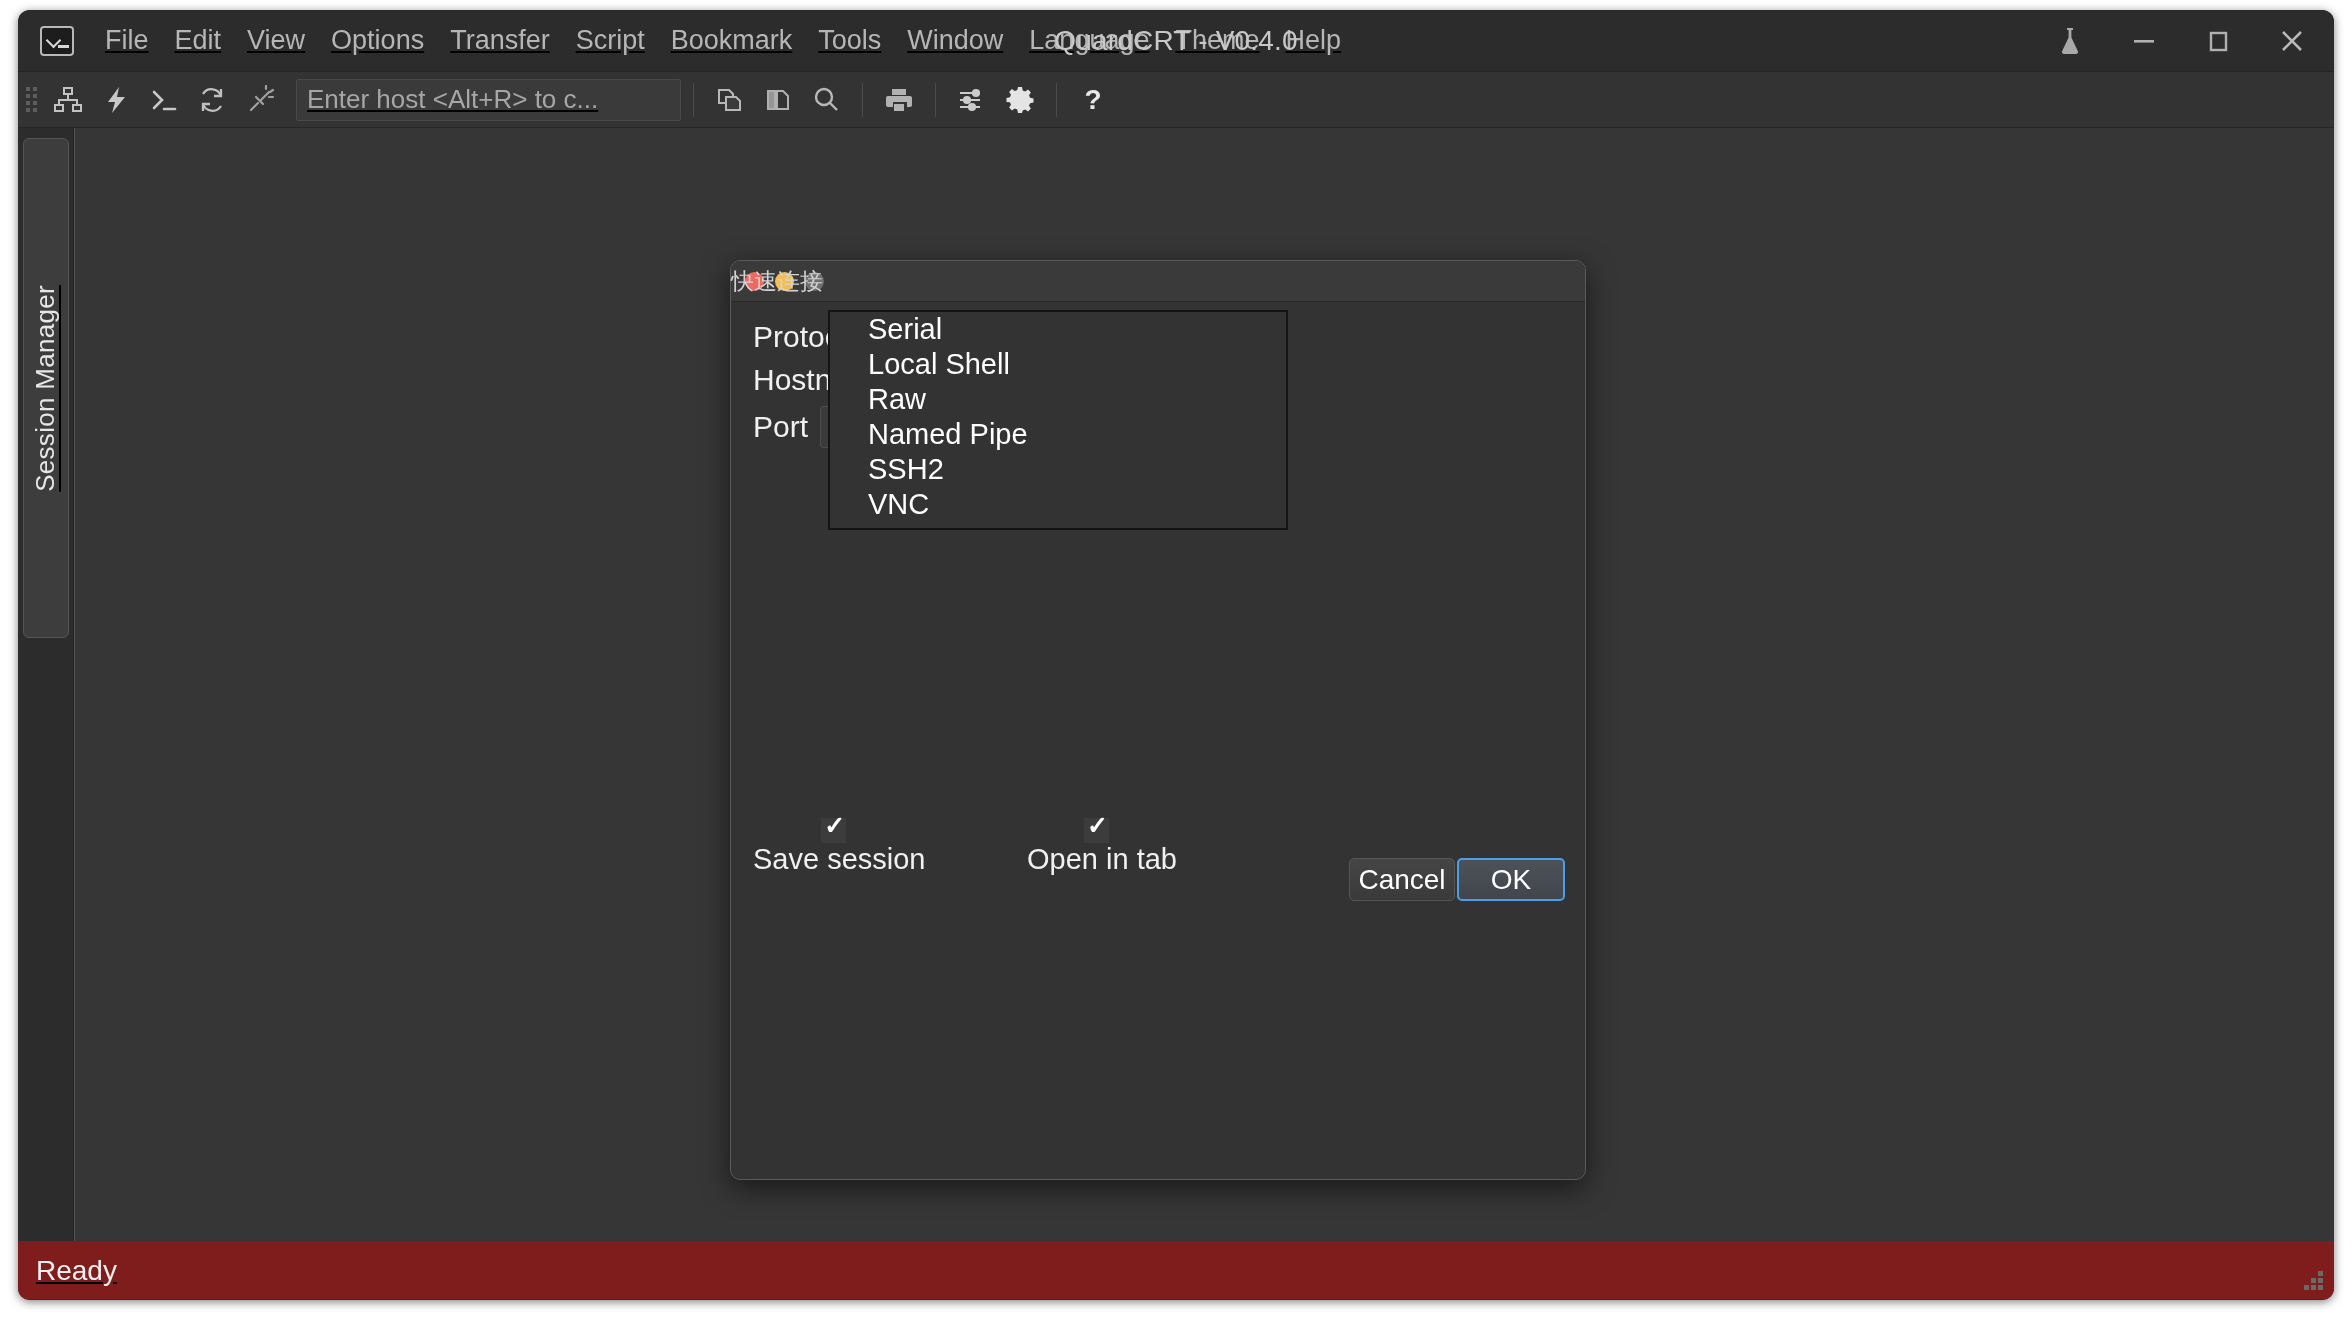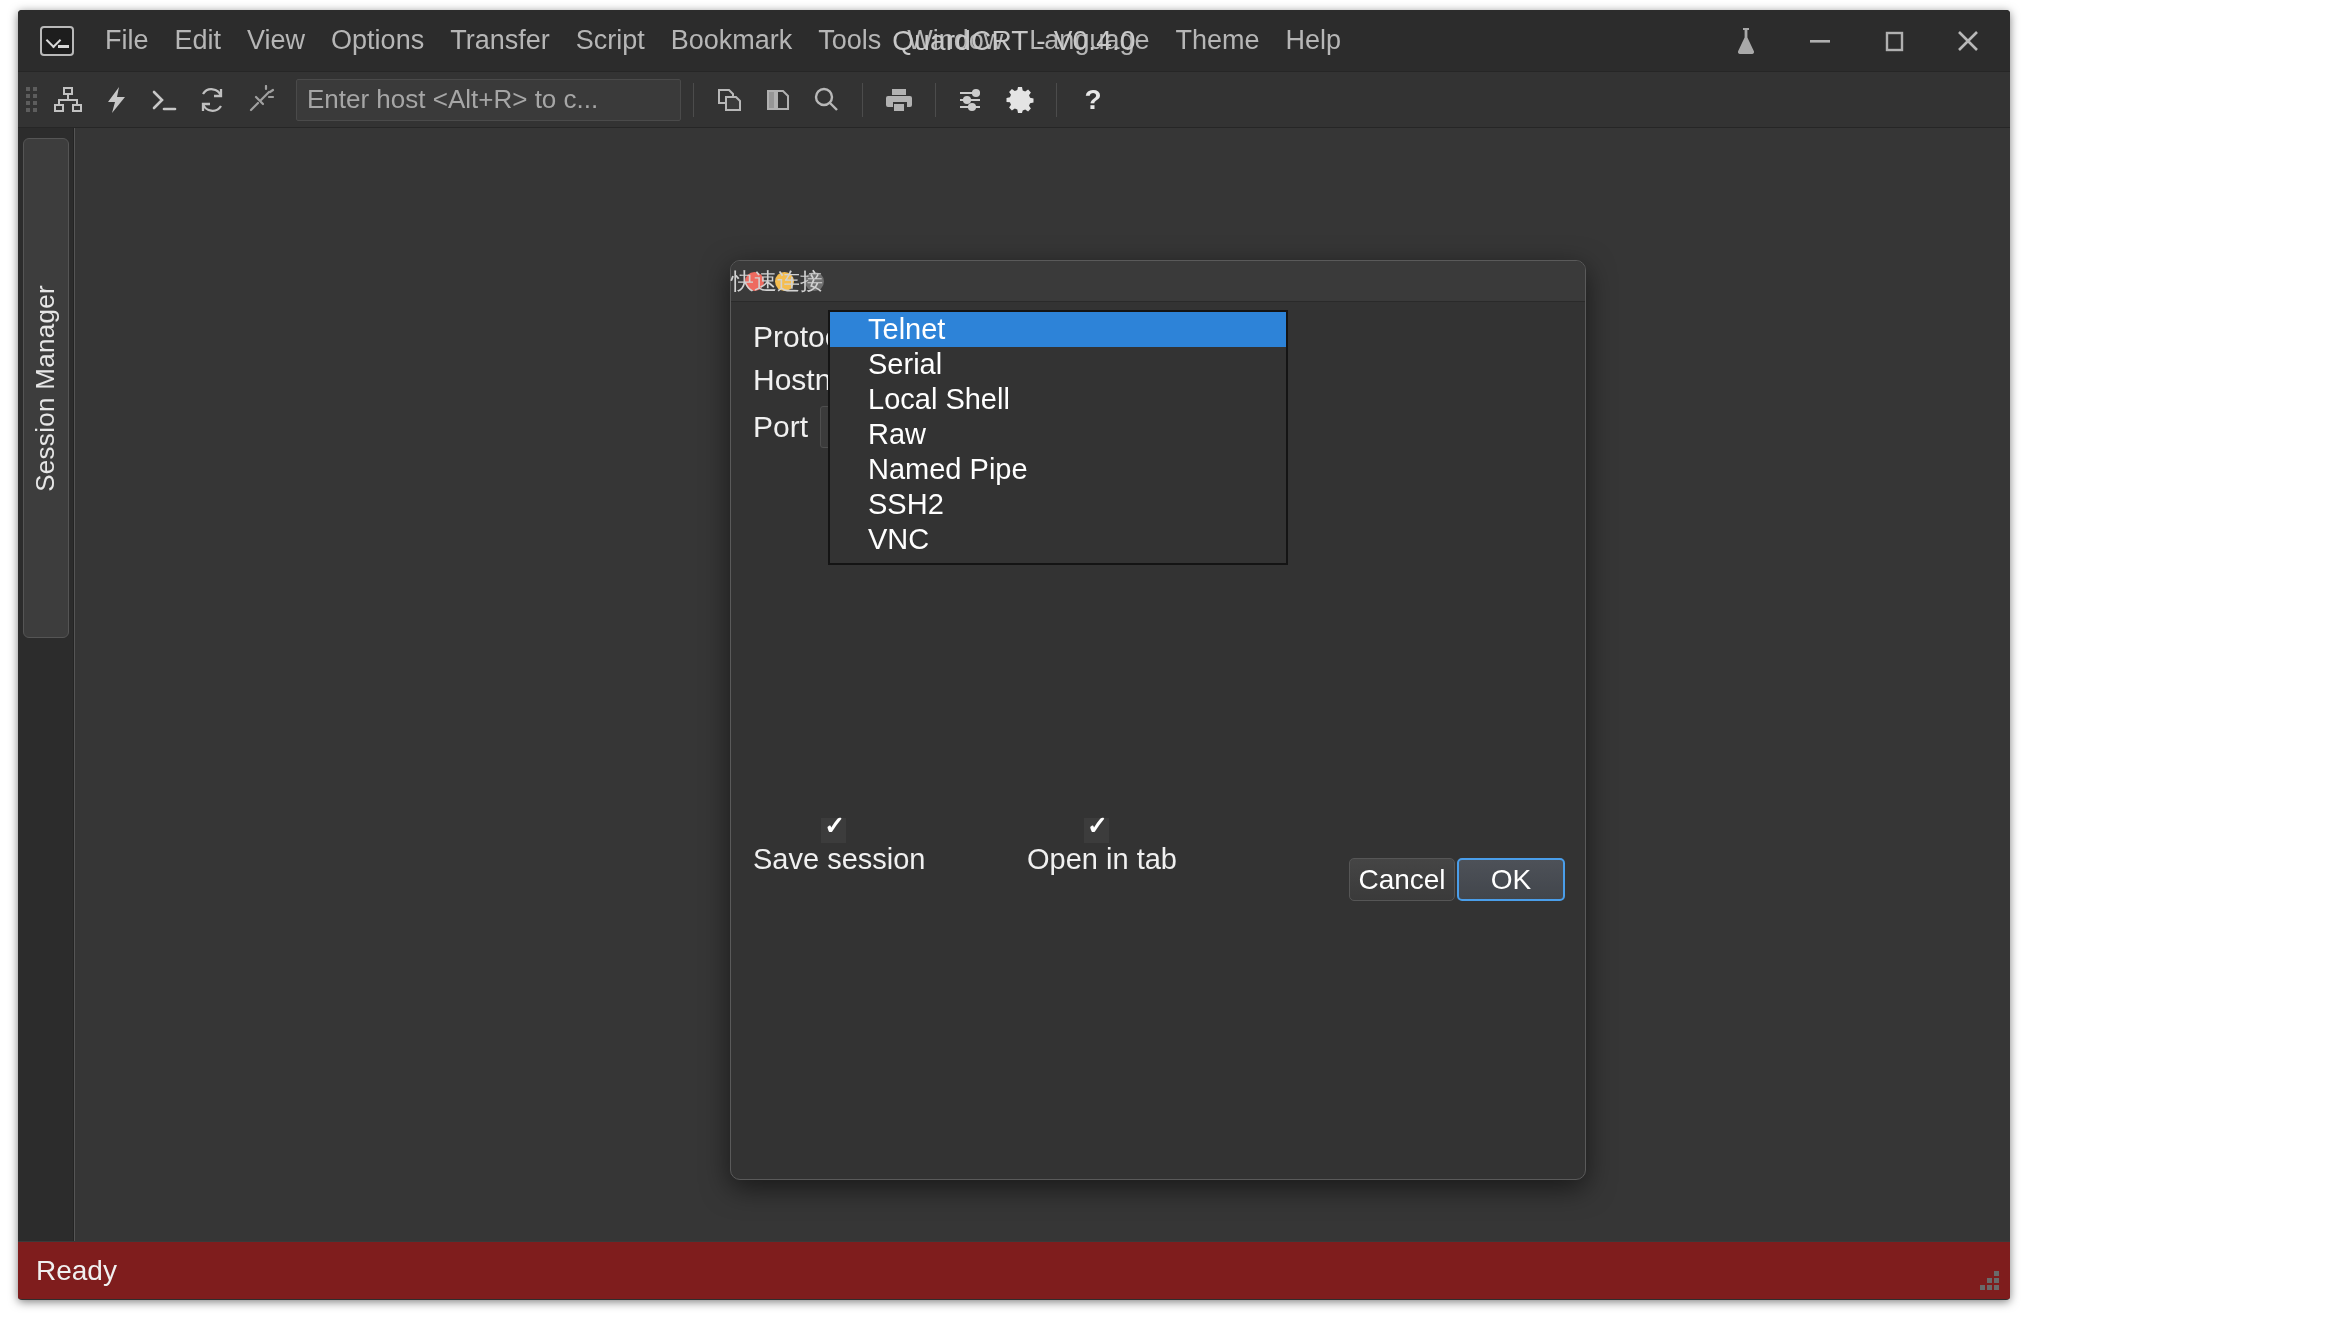--- a/index.html
+++ b/index.html
@@ -5,25 +5,26 @@
   * { box-sizing: border-box; margin: 0; padding: 0; }
   html, body {
     width: 2352px; height: 1328px;
     background: #ffffff;
     font-family: "Liberation Sans", sans-serif;
     overflow: hidden;
   }
   #app {
     position: absolute;
     left: 18px; top: 10px;
-    width: 1992px; height: 1290px;
+    width: 2316px; height: 1290px;
     background: #2e2e2e;
-    border-radius: 4px;
+    border-radius: 12px;
     overflow: hidden;
     box-shadow: 0 2px 10px rgba(0,0,0,0.5);
+    text-decoration: underline;
   }
 
   
   .titlebar {
     position: relative;
     height: 62px;
     background: #2c2c2c;
     display: flex;
     align-items: center;
     border-bottom: 1px solid #262626;
@@ -520,21 +521,20 @@
         <div class="form-row row-hostname">
           <span class="fld-label">Hostname</span>
         </div>
 
         <div class="form-row row-port">
           <span class="fld-label">Port</span>
           <input class="port-input" type="text" value="23" style="">
         </div>
 
         <div class="dropdown">
-          <div class="dd-item selected">Telnet</div>
           <div class="dd-item">Serial</div>
           <div class="dd-item">Local Shell</div>
           <div class="dd-item">Raw</div>
           <div class="dd-item">Named Pipe</div>
           <div class="dd-item">SSH2</div>
           <div class="dd-item">VNC</div>
         </div>
 
         <div class="check-row cb-save">
           <span class="checkbox"></span>

